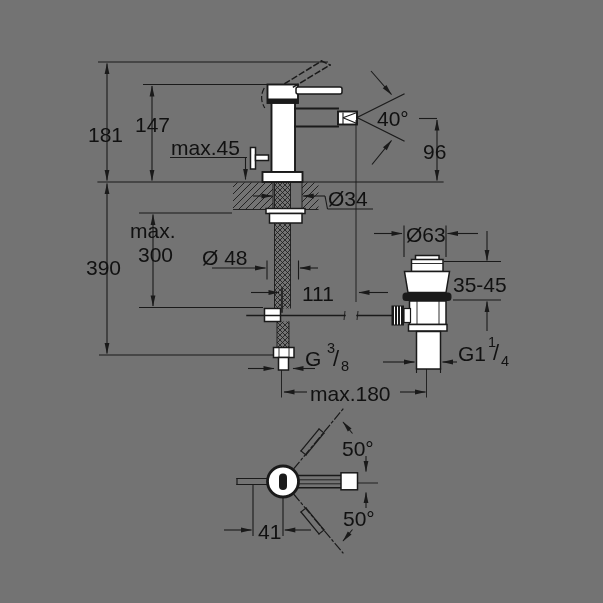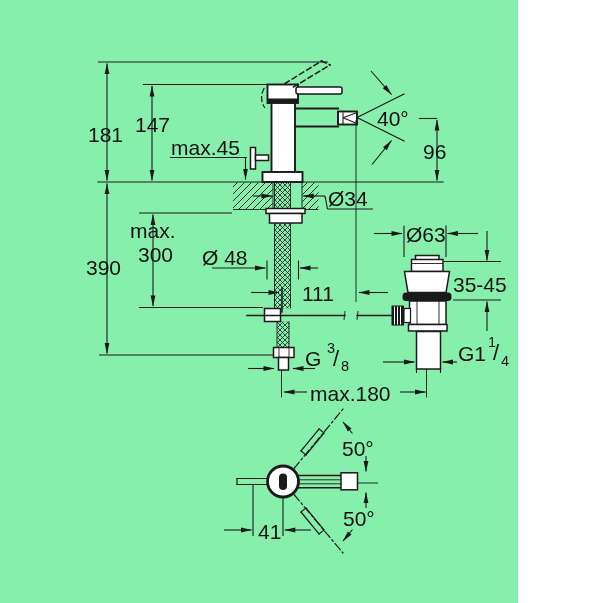--- a/index.html
+++ b/index.html
@@ -1,16 +1,16 @@
 <!DOCTYPE html>
 <html><head>
 <meta charset="utf-8">
 <style>
   html,body{margin:0;padding:0;background:#fff;}
-  .stage{position:relative;width:518px;height:603px;background:#86efac;overflow:hidden;}
+  .stage{position:relative;width:603px;height:603px;background:#737373;overflow:hidden;}
   svg{display:block;}
   
   .o  {fill:none;stroke:#1a1a1a;stroke-width:1.9;stroke-linejoin:miter;stroke-linecap:square;}
   .o15{fill:none;stroke:#1a1a1a;stroke-width:1.5;stroke-linecap:square;}
   .o12{fill:none;stroke:#1a1a1a;stroke-width:1.2;stroke-linecap:square;}
   .ow {fill:#ffffff;stroke:#1a1a1a;stroke-width:1.9;}
   .ow15{fill:#ffffff;stroke:#1a1a1a;stroke-width:1.5;}
   .ow12{fill:#ffffff;stroke:#1a1a1a;stroke-width:1.2;}
   .blk{fill:#1a1a1a;stroke:none;}
   

